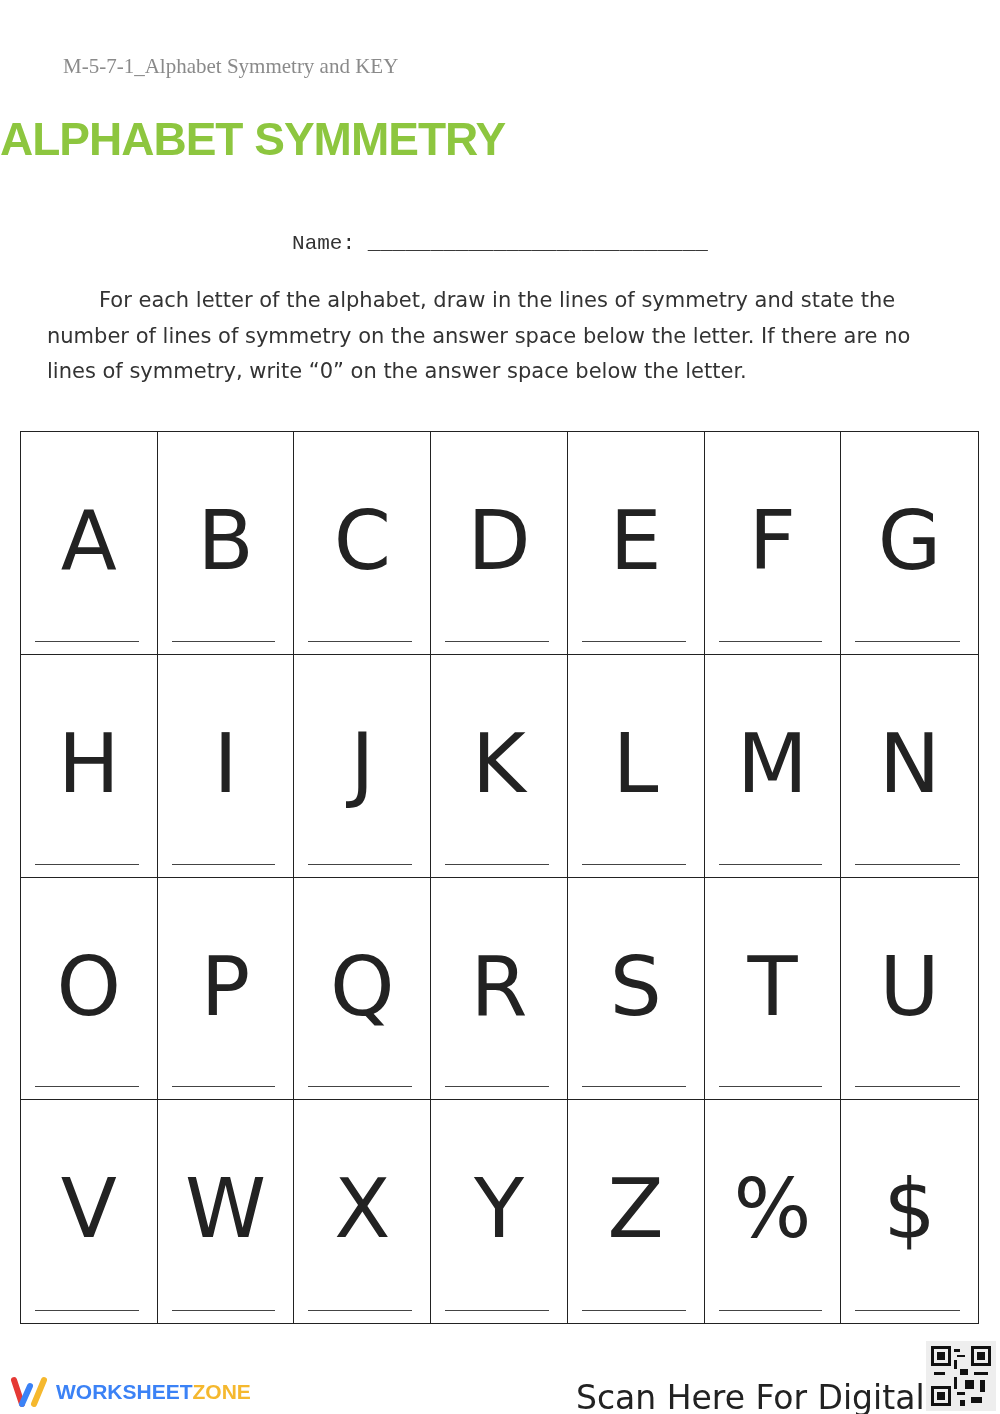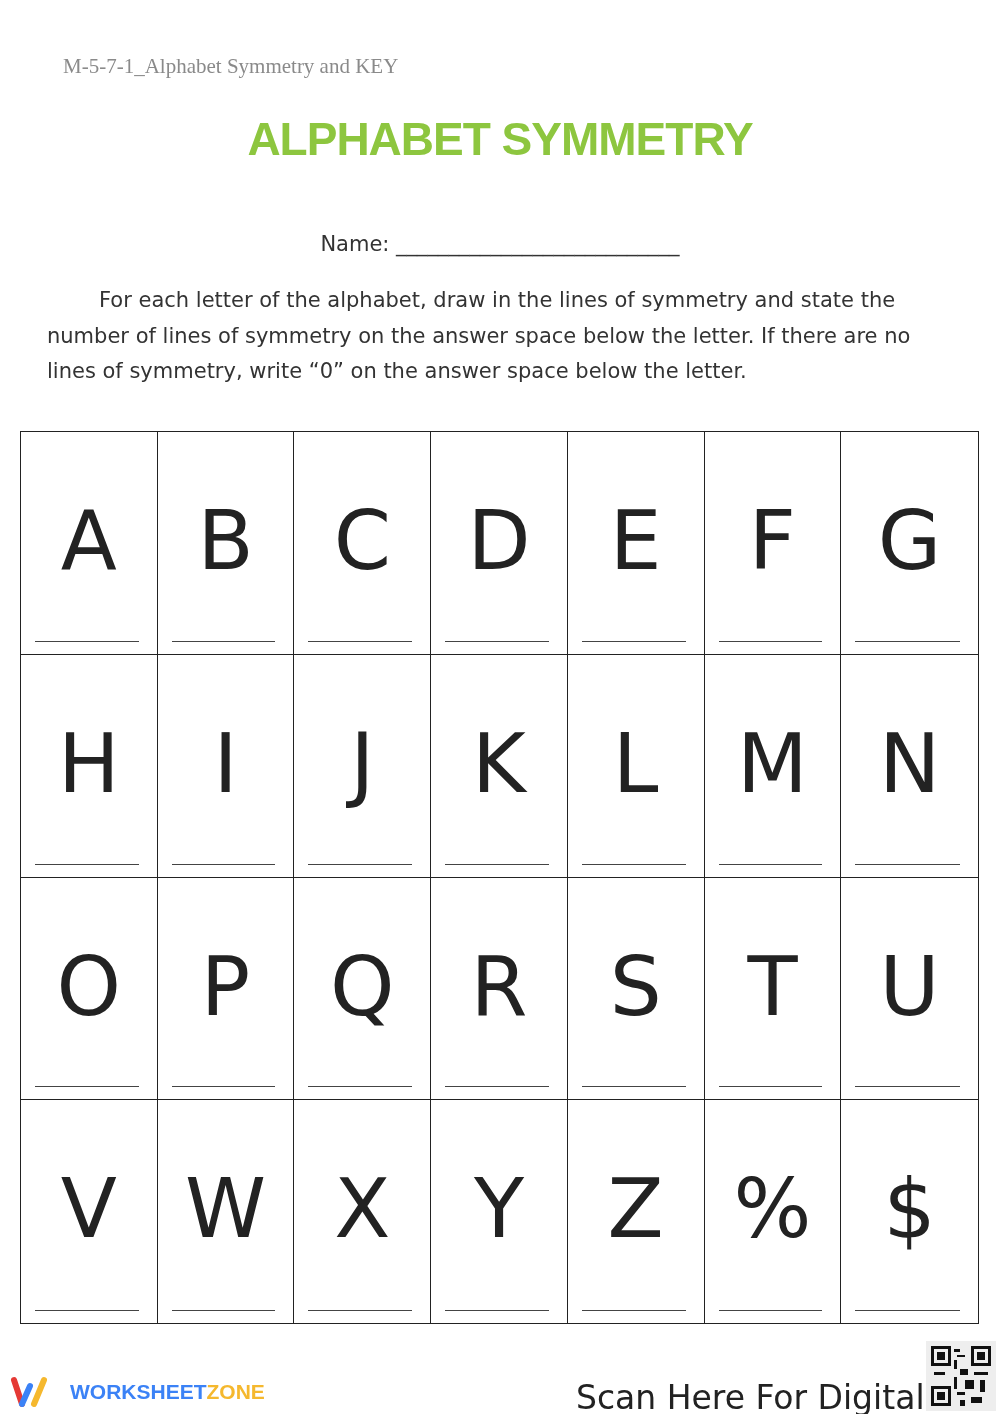--- a/index.html
+++ b/index.html
@@ -1,28 +1,28 @@
 <!DOCTYPE html>
 <html><head>
 <meta charset="utf-8">
 <style>
   html,body{margin:0;padding:0;background:#fff;}
   body{width:1000px;height:1414px;position:relative;font-family:"DejaVu Sans",sans-serif;color:#333;overflow:hidden;}
   .file-id{position:absolute;left:63px;top:54px;font-size:21px;color:#8a8a8a;font-family:Liberation Serif, serif;}
-  .title{position:absolute;left:0;width:1000px;top:112px;text-align:center;font-size:46px;font-weight:bold;color:#8dc63f;font-family:"Liberation Sans",sans-serif;letter-spacing:-1px;}
-  .name-row{position:absolute;left:0;width:1000px;top:232px;text-align:center;font-size:21px;color:#333;}
+  .title{position:absolute;left:0;width:1000px;top:112px;font-size:46px;font-weight:bold;color:#8dc63f;font-family:"Liberation Sans",sans-serif;letter-spacing:-1px;}
+  .name-row{position:absolute;left:0;width:1000px;top:232px;text-align:center;font-size:21px;color:#333;font-family:Liberation Mono, monospace;}
   .instructions{position:absolute;left:47px;width:905px;top:283px;font-size:21px;line-height:35.5px;color:#333;text-indent:52px;}
   .grid{position:absolute;left:20px;top:431px;width:959px;height:893px;border:1.5px solid #222;box-sizing:border-box;display:grid;grid-template-columns:repeat(7,1fr);grid-template-rows:repeat(4,1fr);}
   .cell{border-right:1.5px solid #222;border-bottom:1.5px solid #222;position:relative;}
   .cell:nth-child(7n){border-right:none;}
   .cell:nth-child(n+22){border-bottom:none;}
   .letter{position:absolute;left:0;right:0;top:64px;text-align:center;font-size:82px;color:#222;font-family:"DejaVu Sans",sans-serif;line-height:90px;}
   .answer-line{position:absolute;left:14px;right:18px;bottom:12px;height:0;border-bottom:1.5px solid #444;}
   .footer-logo{position:absolute;left:10px;top:1376px;display:flex;align-items:center;}
-  .logo-text{font-family:"Liberation Sans",sans-serif;font-weight:bold;font-size:21px;margin-left:20px;}
+  .logo-text{font-family:"Liberation Sans",sans-serif;font-weight:bold;font-size:21px;margin-left:6px;}
   .logo-w{color:#3b82f6;}
   .logo-z{color:#f5b82e;}
   .scan{position:absolute;left:556px;top:1378px;font-size:33px;color:#222;font-family:"DejaVu Sans",sans-serif;margin-left:20px;}
   .qr{position:absolute;left:926px;top:1341px;width:70px;height:70px;background:#eee;display:flex;align-items:center;justify-content:center;}
 </style>
 </head>
 <body>
 
 <div class="file-id">M-5-7-1_Alphabet Symmetry and KEY</div>
 <div class="title">ALPHABET SYMMETRY</div>

